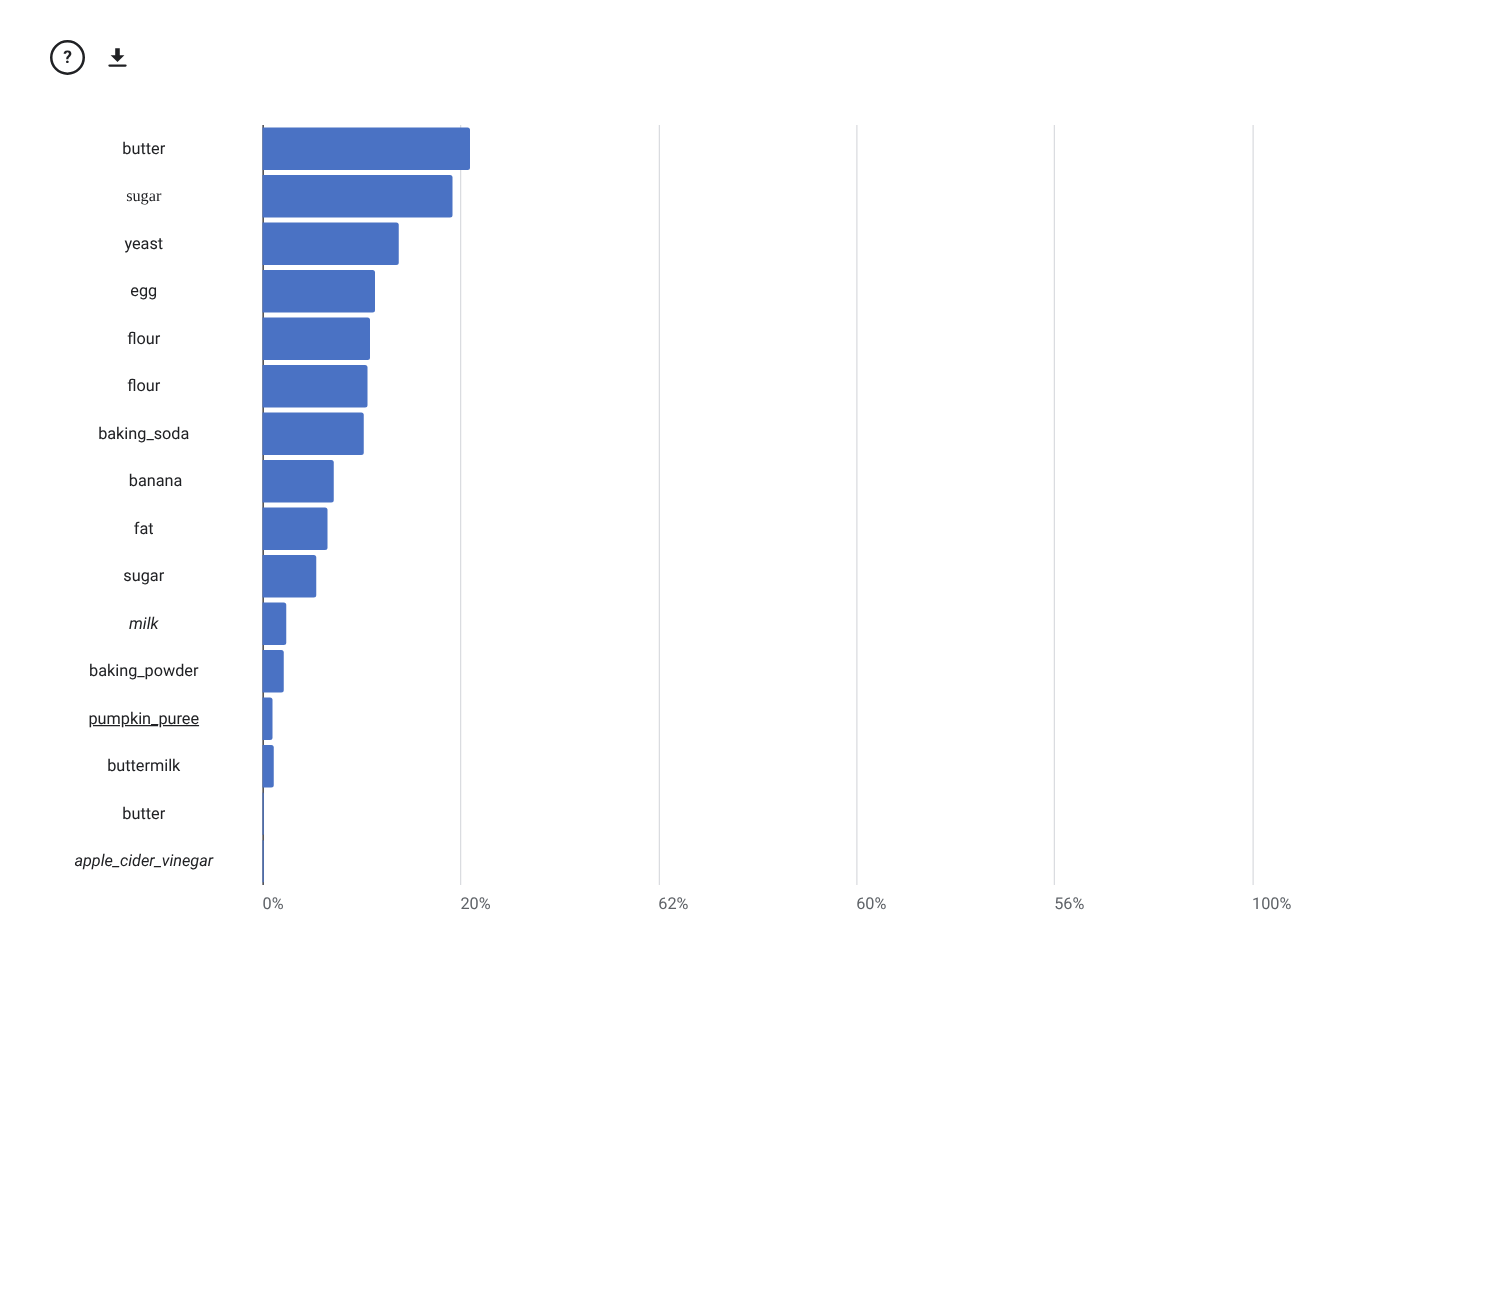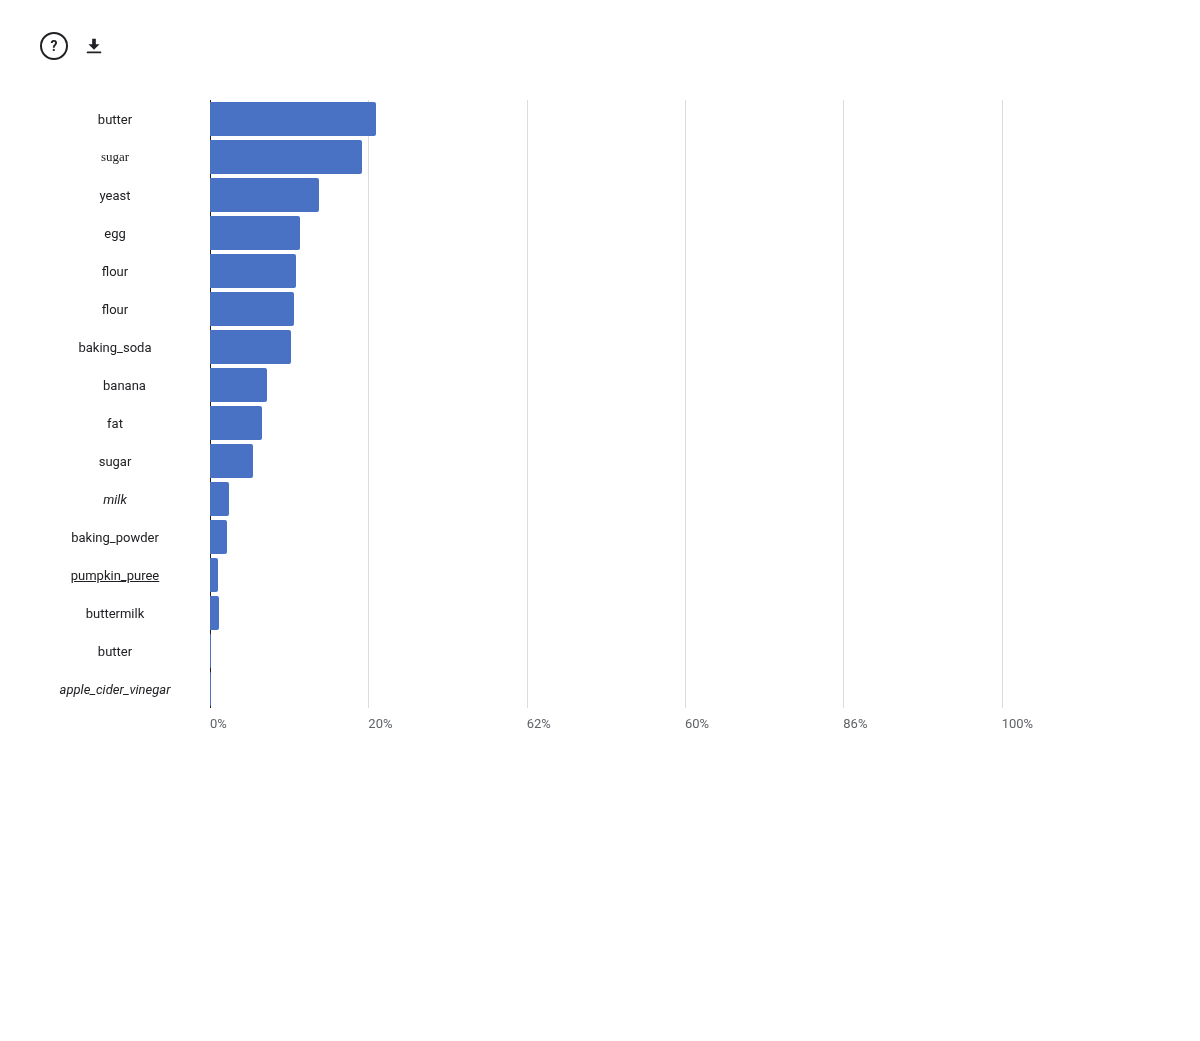--- a/index.html
+++ b/index.html
@@ -203,16 +203,16 @@
         <div class="bar-row" style="height: 38px;">
           <div class="bar" style="width: 0.1%; height: 34px;"></div>
         </div>
       </div>
   </div>
   <div class="x-axis" id="x-axis">
       <div class="x-tick">0%</div>
       <div class="x-tick">20%</div>
       <div class="x-tick">62%</div>
       <div class="x-tick">60%</div>
-      <div class="x-tick">86%</div>
+      <div class="x-tick">56%</div>
       <div class="x-tick">100%</div>
     </div>
 </div>
 
 </body></html>

